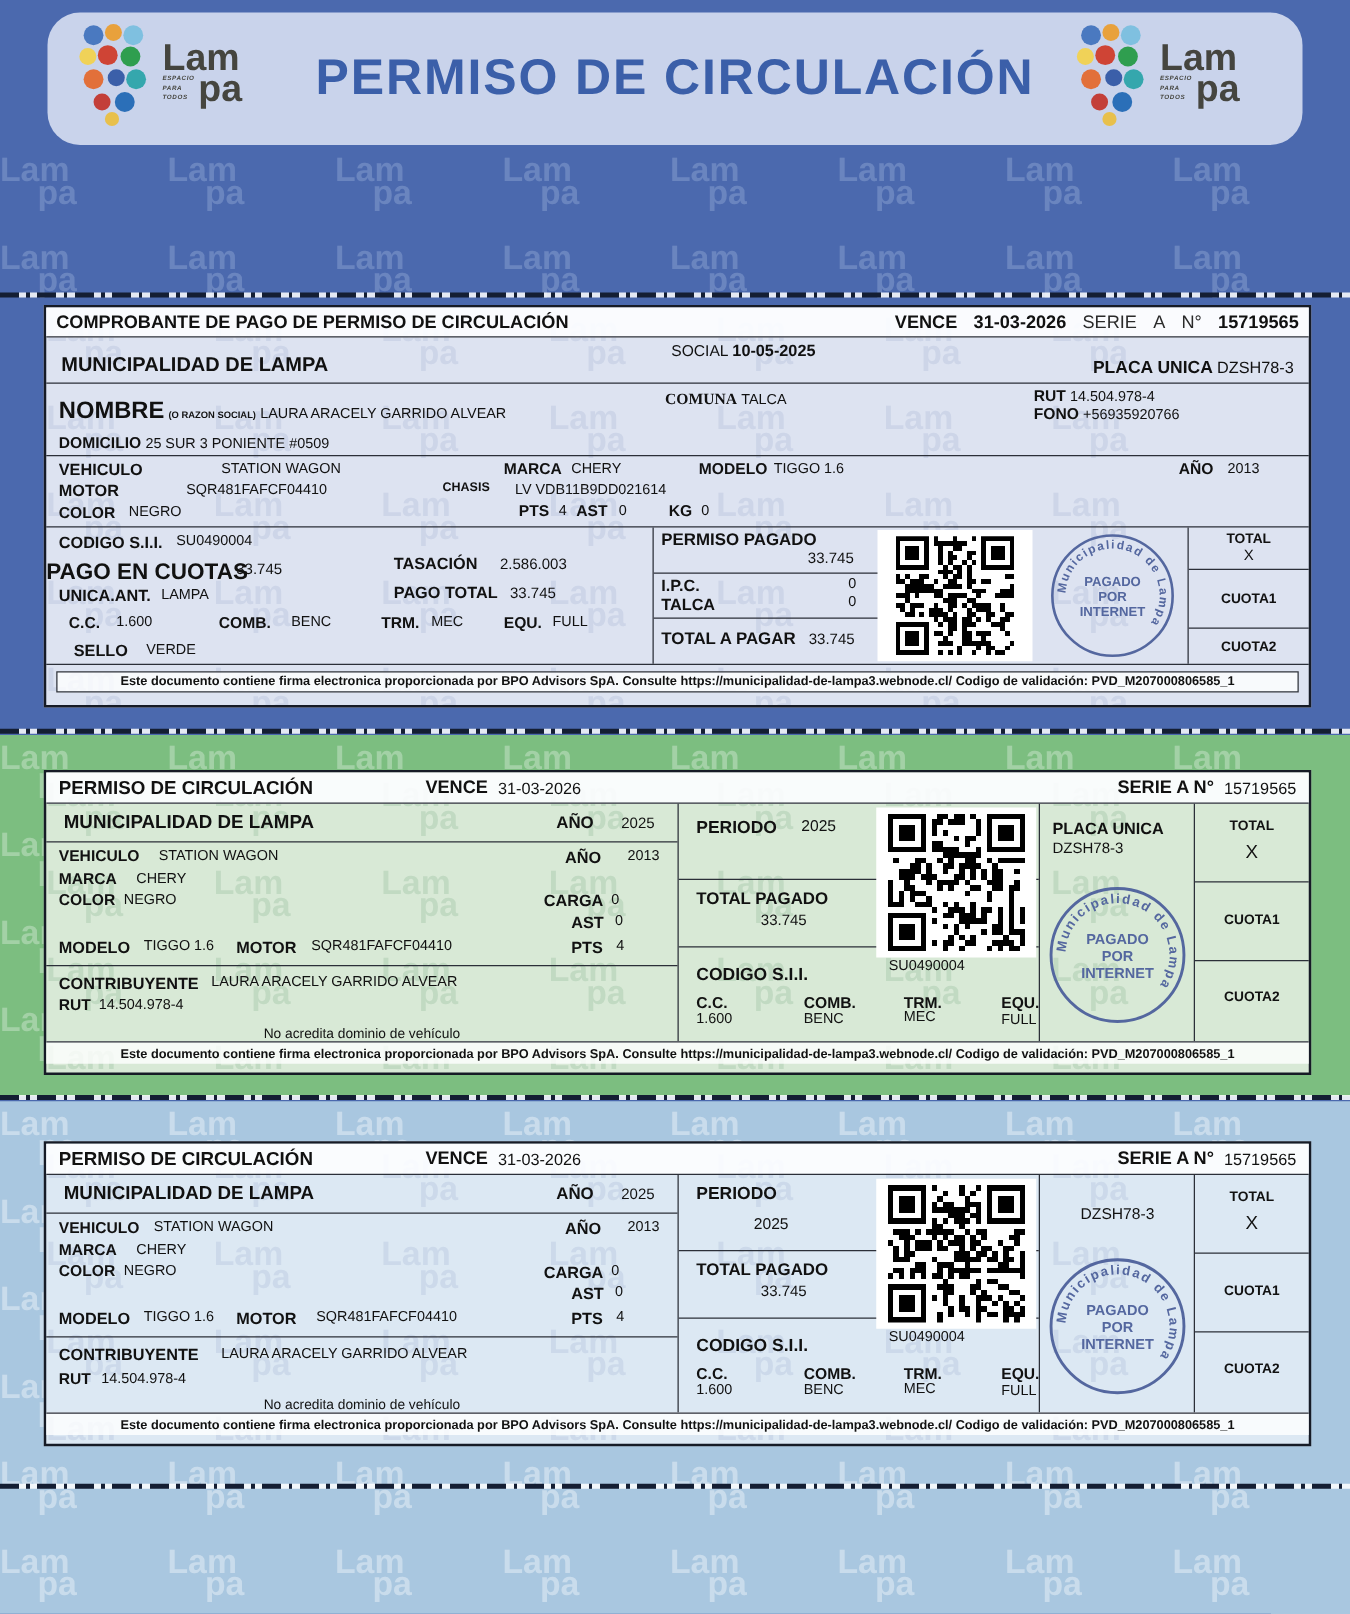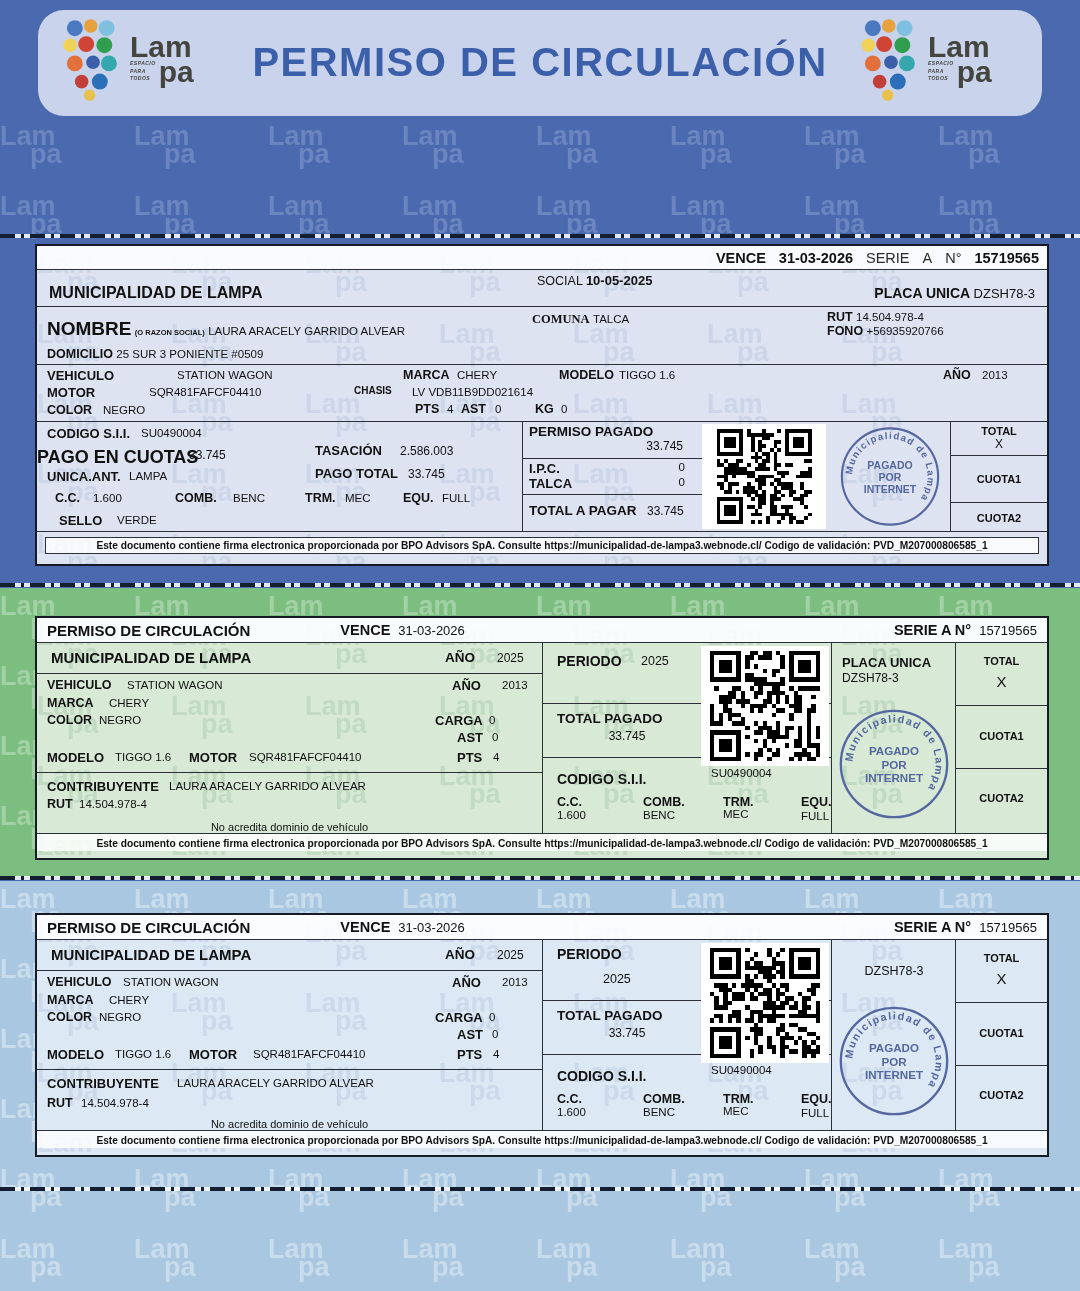--- a/index.html
+++ b/index.html
@@ -682,20 +682,21 @@
         <span>Lam</span>
         <i>pa</i>
       </span>
       <span class="wm-i">
         <span>Lam</span>
         <i>pa</i>
       </span>
     </div>
 
   <div class="row p1r1 strip bb">
+    <span class="b">COMPROBANTE DE PAGO DE PERMISO DE CIRCULACIÓN</span>
     <span class="sp"></span>
     <span class="b g">VENCE</span>
     <span class="b g">31-03-2026</span>
     <span class="serie-dim g">SERIE</span>
     <span class="serie-dim g">A</span>
     <span class="serie-dim g">N°</span>
     <span class="b g">15719565</span>
   </div>
 
   <div class="row bb" style="height:36px;">

